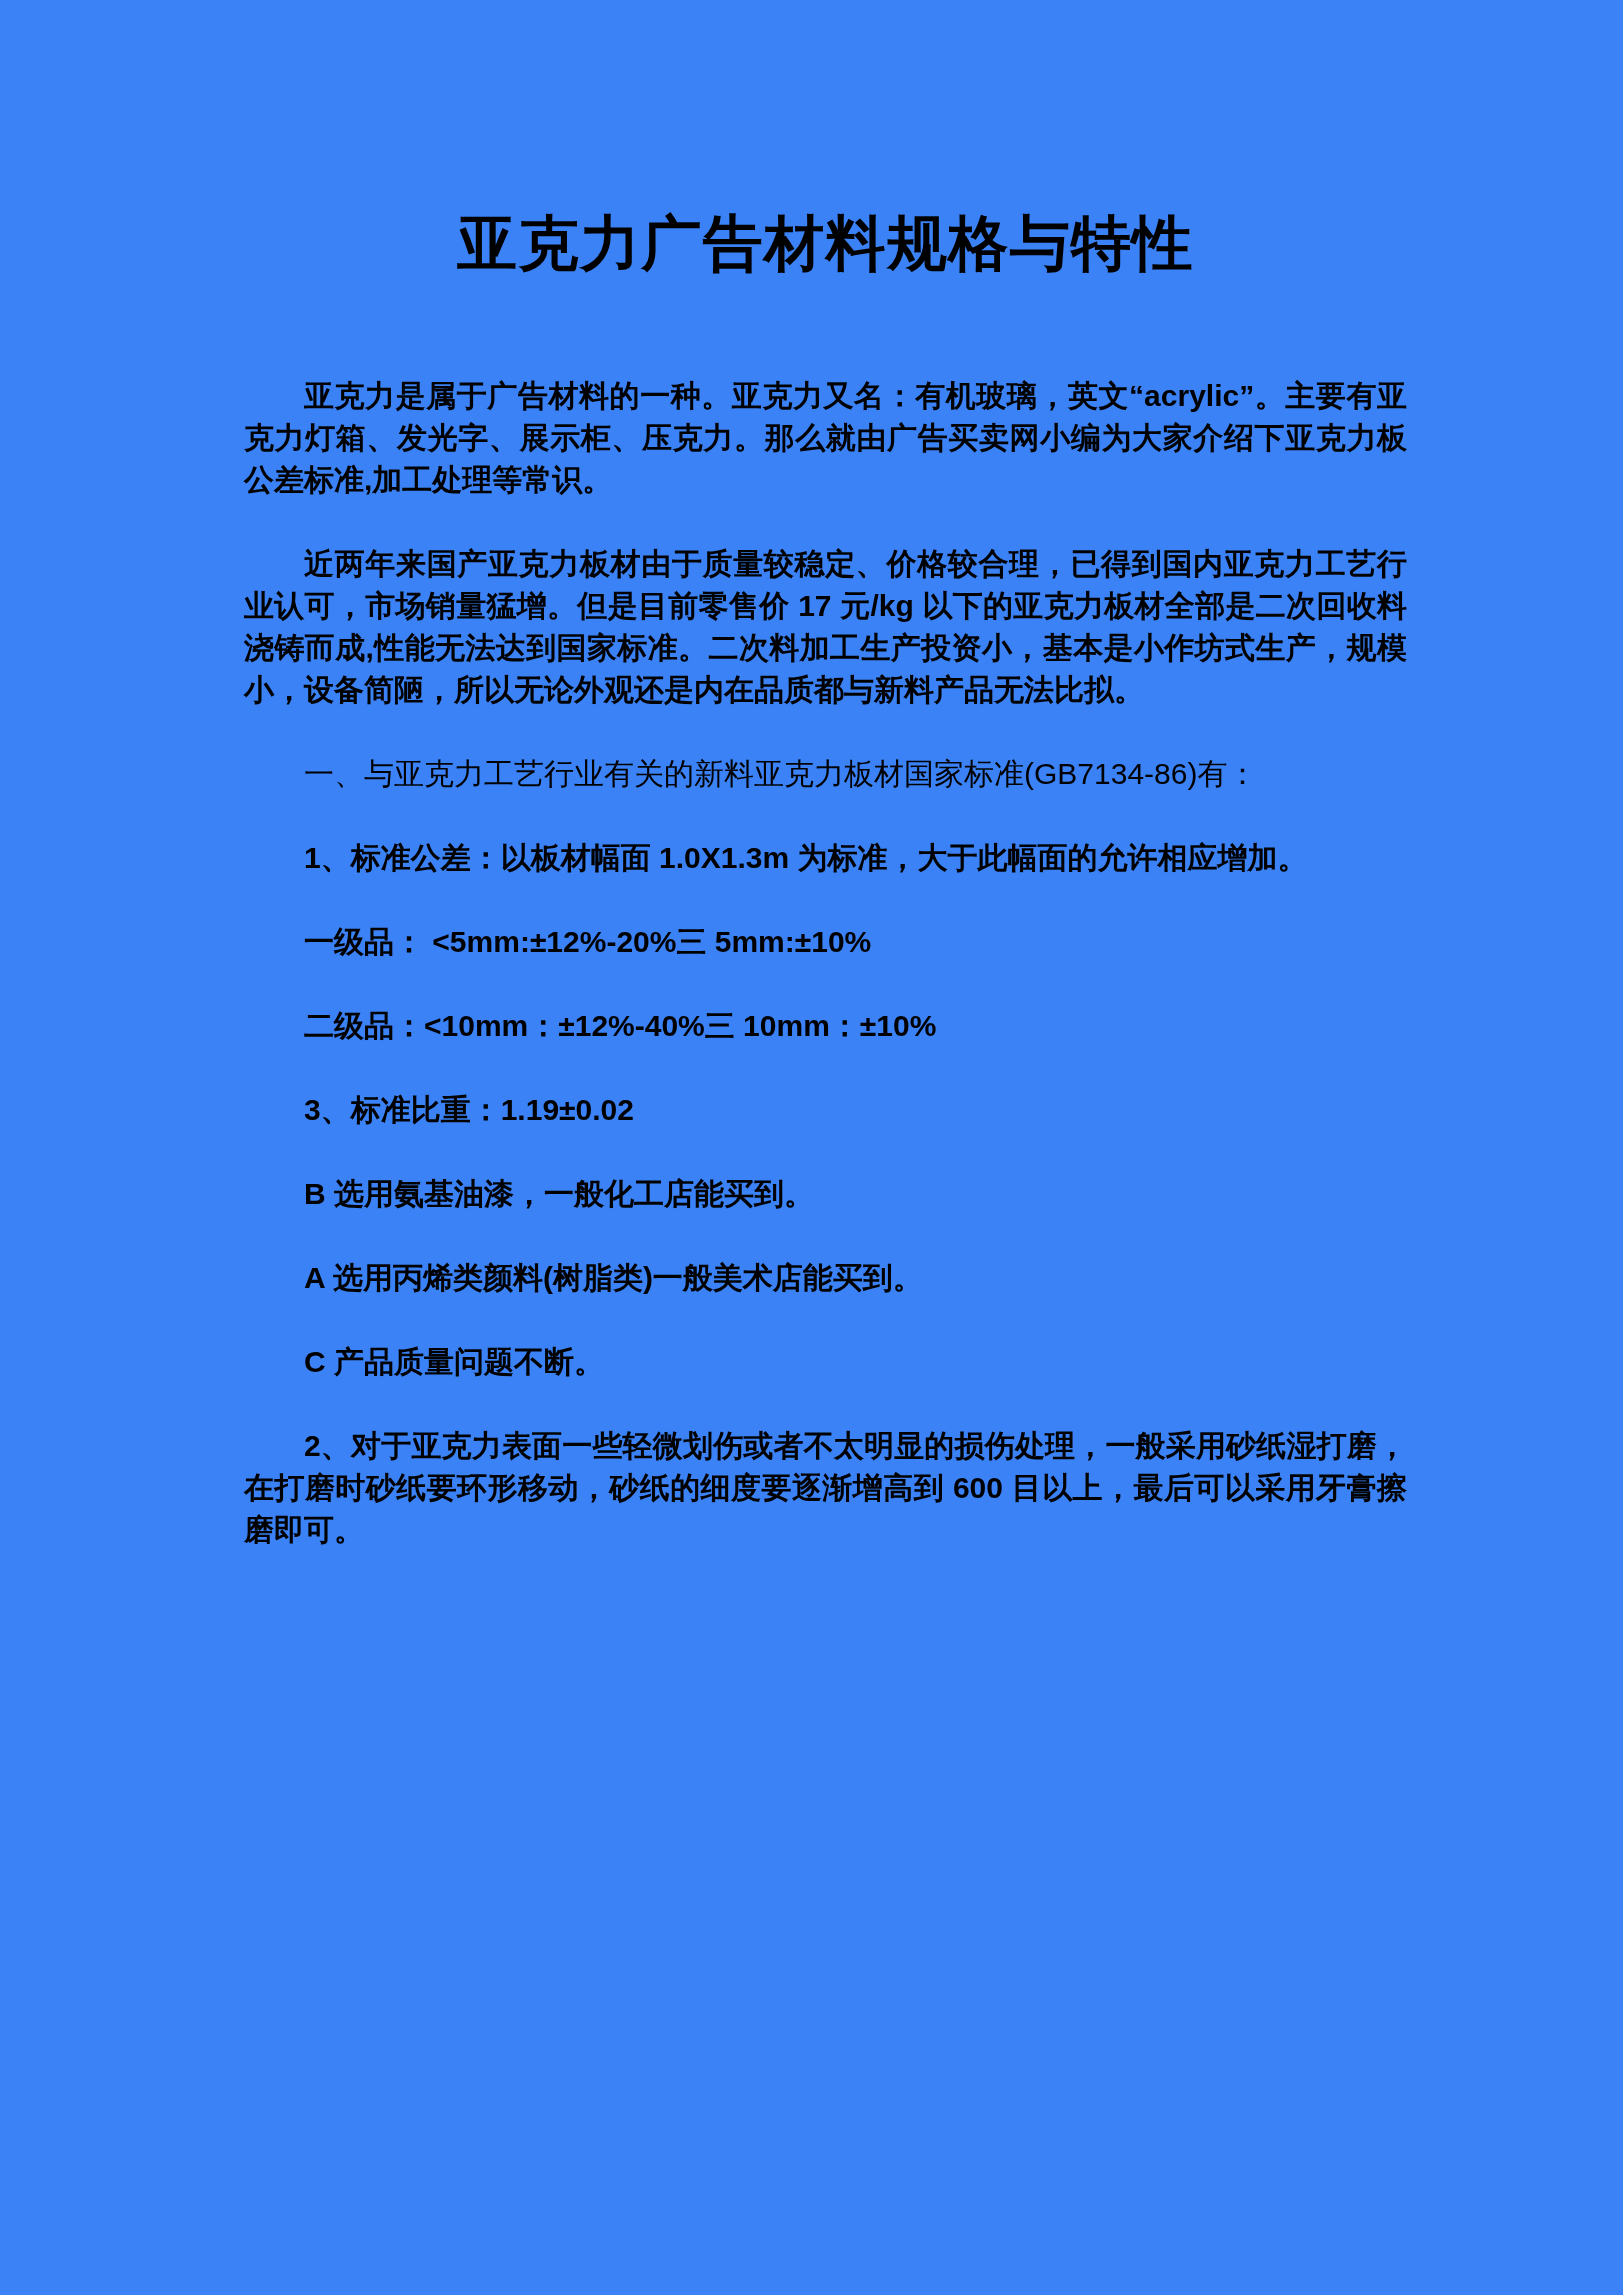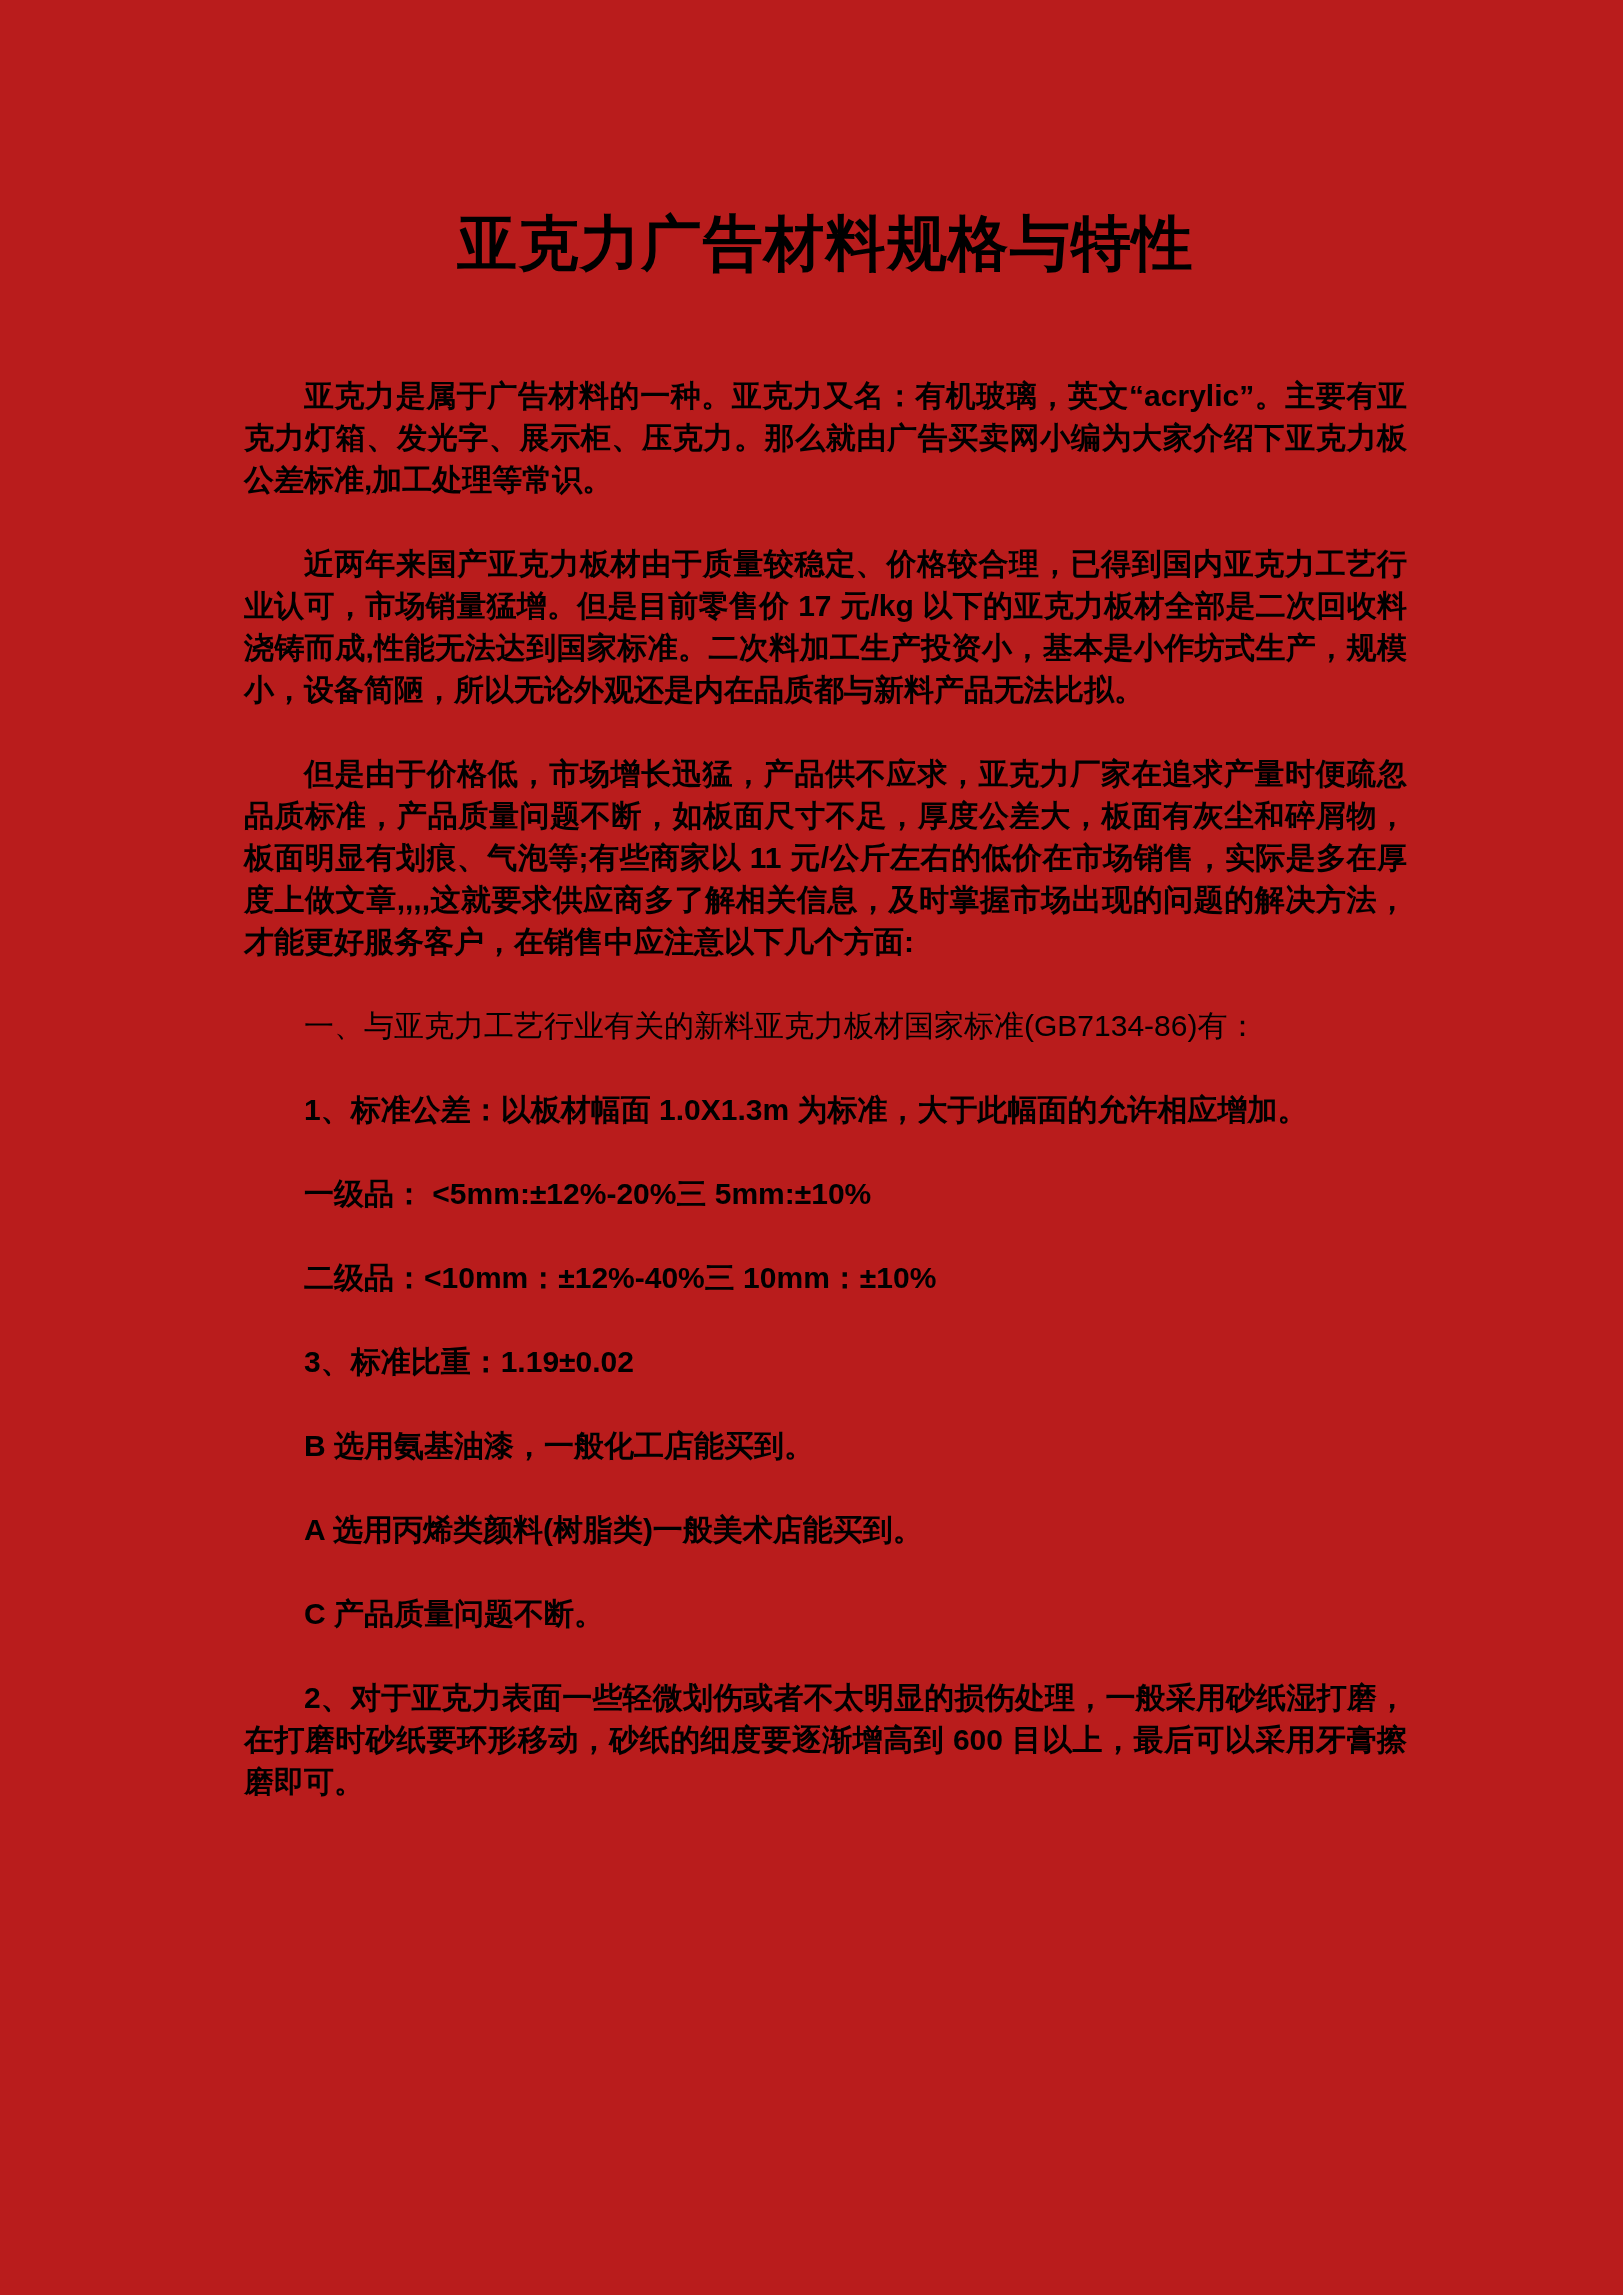--- a/index.html
+++ b/index.html
@@ -5,21 +5,21 @@
   html, body {
     margin: 0;
     padding: 0;
     background: #ffffff;
   }
   .page {
     position: relative;
     width: 1623px;
     height: 2295px;
     margin: 0 auto;
-    background: #b91c1c;
+    background: #3b82f6;
     overflow: hidden;
     box-sizing: border-box;
     padding: 205px 216px 0 244px;
     font-family: "Liberation Sans", serif;
     color: #000000;
   }
   .doc-title {
     font-size: 60px;
     line-height: 78px;
     font-weight: 700;
@@ -44,21 +44,20 @@
 </head>
 <body>
 
 <div class="page">
   <h1 class="doc-title">亚克力广告材料规格与特性</h1>
 
   <p class="para">亚克力是属于广告材料的一种。亚克力又名：有机玻璃，英文“acrylic”。主要有亚克力灯箱、发光字、展示柜、压克力。那么就由广告买卖网小编为大家介绍下亚克力板公差标准,加工处理等常识。</p>
 
   <p class="para">近两年来国产亚克力板材由于质量较稳定、价格较合理，已得到国内亚克力工艺行业认可，市场销量猛增。但是目前零售价 17 元/kg 以下的亚克力板材全部是二次回收料浇铸而成,性能无法达到国家标准。二次料加工生产投资小，基本是小作坊式生产，规模小，设备简陋，所以无论外观还是内在品质都与新料产品无法比拟。</p>
 
-  <p class="para">但是由于价格低，市场增长迅猛，产品供不应求，亚克力厂家在追求产量时便疏忽品质标准，产品质量问题不断，如板面尺寸不足，厚度公差大，板面有灰尘和碎屑物，板面明显有划痕、气泡等;有些商家以 11 元/公斤左右的低价在市场销售，实际是多在厚度上做文章,,,,这就要求供应商多了解相关信息，及时掌握市场出现的问题的解决方法，才能更好服务客户，在销售中应注意以下几个方面:</p>
 
   <p class="para heading">一、与亚克力工艺行业有关的新料亚克力板材国家标准(GB7134-86)有：</p>
 
   <p class="para">1、标准公差：以板材幅面 1.0X1.3m 为标准，大于此幅面的允许相应增加。</p>
 
   <p class="para">一级品： &lt;5mm:±12%-20%三 5mm:±10%</p>
 
   <p class="para">二级品：&lt;10mm：±12%-40%三 10mm：±10%</p>
 
 

